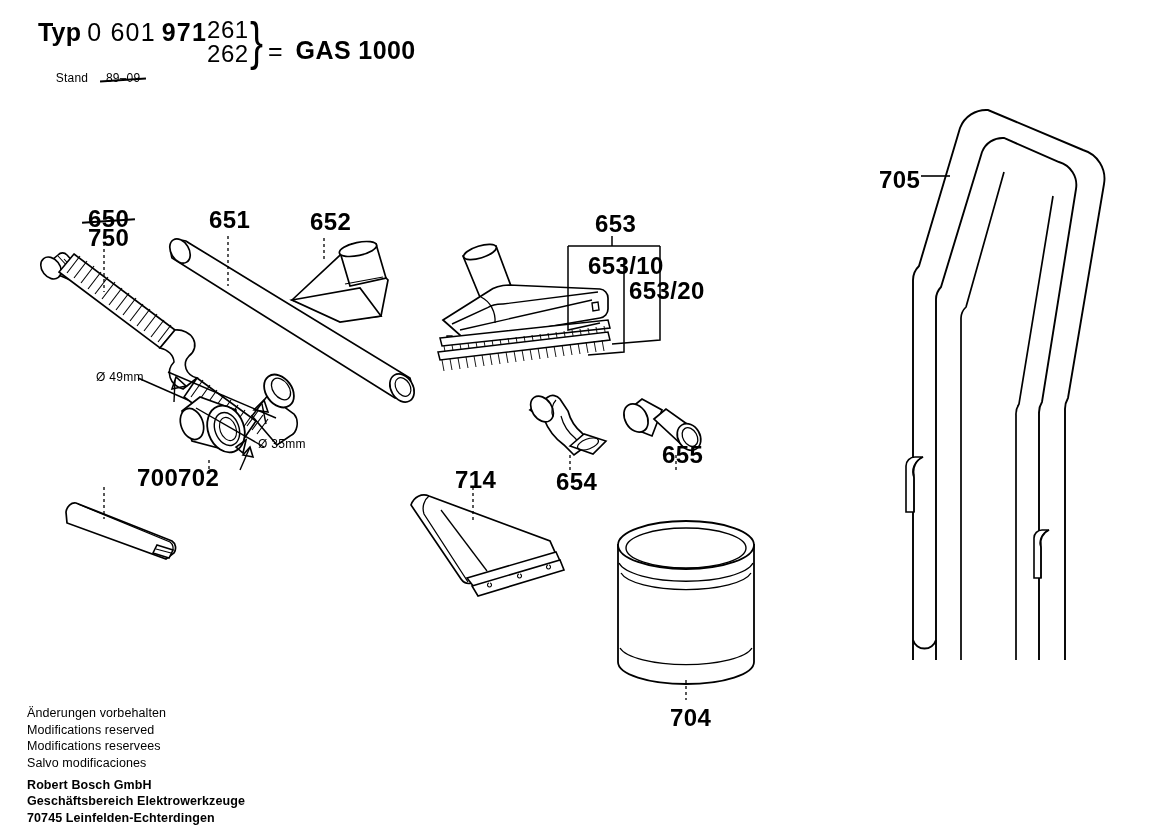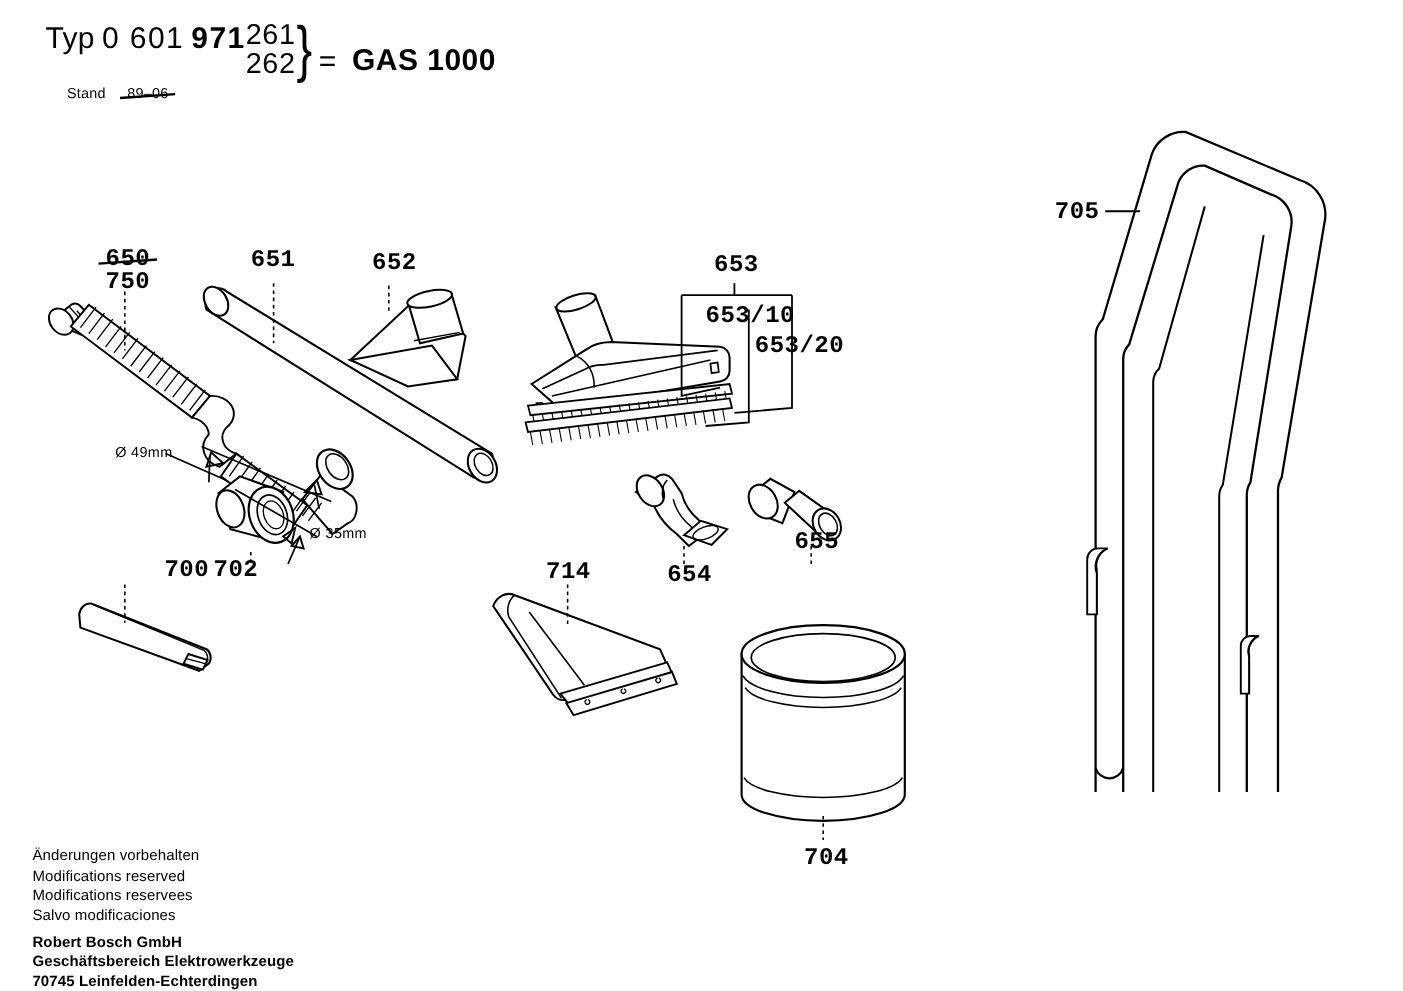--- a/index.html
+++ b/index.html
@@ -6,21 +6,21 @@
   body{
     width:1169px;height:826px;position:relative;overflow:hidden;
     font-family:"Liberation Sans", sans-serif;color:#000;
     -webkit-font-smoothing:antialiased;
   }
   .page{position:absolute;inset:0;}
 
   
   #header{position:absolute;left:38px;top:18px;}
   .typ-row{display:flex;align-items:flex-start;}
-  .typ-word{font-size:25px;font-weight:normal;letter-spacing:.2px;}
+  .typ-word{font-size:25px;font-weight:bold;letter-spacing:.2px;}
   .typ-num{font-size:25px;font-weight:normal;margin-left:6px;letter-spacing:1.2px;}
   .typ-num b{font-weight:bold;}
   .variants{display:inline-block;margin-left:0;line-height:1.02;}
   .variants div{font-size:24px;font-weight:normal;letter-spacing:.5px;}
   .brace{
     font-size:52px;line-height:40px;font-weight:300;margin-left:1px;
     transform:scaleX(.75) translateY(3px);transform-origin:left center;display:inline-block;
   }
   .eq{font-size:25px;margin-left:1px;margin-top:19px;}
   .model{font-size:25px;font-weight:bold;margin-left:13px;margin-top:18px;letter-spacing:.4px;}
@@ -33,21 +33,21 @@
     content:"";position:absolute;left:-6px;right:-6px;top:52%;height:2px;background:#000;
     transform:rotate(-4deg);
   }
 
   
   #footer{position:absolute;left:27px;top:705px;font-size:12.5px;line-height:1.33;letter-spacing:.1px;}
   #footer .bold{font-weight:bold;}
   #footer .gap{height:5px;}
 
   
-  .lbl-num{position:absolute;font-size:20px;font-weight:bold;letter-spacing:.4px;white-space:nowrap;font-family:Liberation Mono, monospace;}
+  .lbl-num{position:absolute;font-size:24px;font-weight:bold;letter-spacing:.4px;white-space:nowrap;}
   .lbl-dim{position:absolute;font-size:12px;font-weight:normal;letter-spacing:.3px;white-space:nowrap;}
 
   svg{position:absolute;left:0;top:0;overflow:visible;}
   .ln{fill:none;stroke:#000;}
   .fillw{fill:#fff;stroke:#000;}
 </style>
 </head>
 <body>
 
 <div class="page">
@@ -60,21 +60,21 @@
         <div>261</div>
         <div>262</div>
       </span>
       <span class="brace">}</span>
       <span class="eq">=</span>
       <span class="model">GAS 1000</span>
     </div>
     <div class="stand-block">
       <div class="stand-line">
         <span class="lbl">Stand</span>
-        <span class="struck">89–06</span>
+        <span class="struck">89–09</span>
       </div>
     </div>
   </div>
 
   <svg width="1169" height="826" viewBox="0 0 1169 826">
 
     <g>
 
       <path class="fillw" stroke-width="1.6" d="M42,268 l16,-13 a7,9 0 0 1 9,0 l10,11 a7,9 0 0 1 -9,13 z"></path>
       <ellipse class="fillw" stroke-width="1.6" cx="51" cy="268" rx="9" ry="12" transform="rotate(-38 51 268)"></ellipse>

